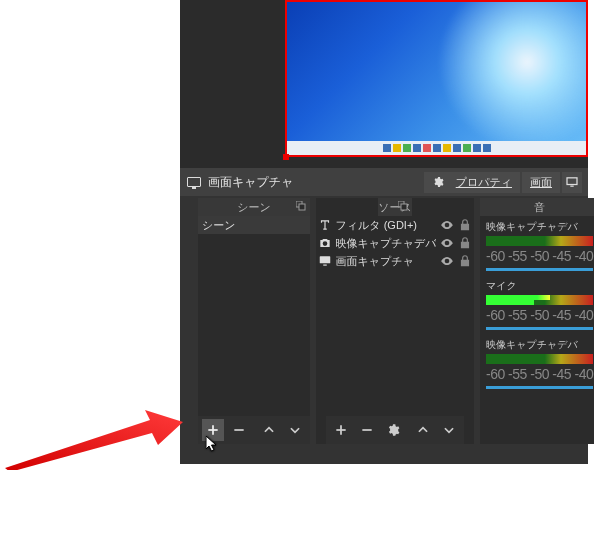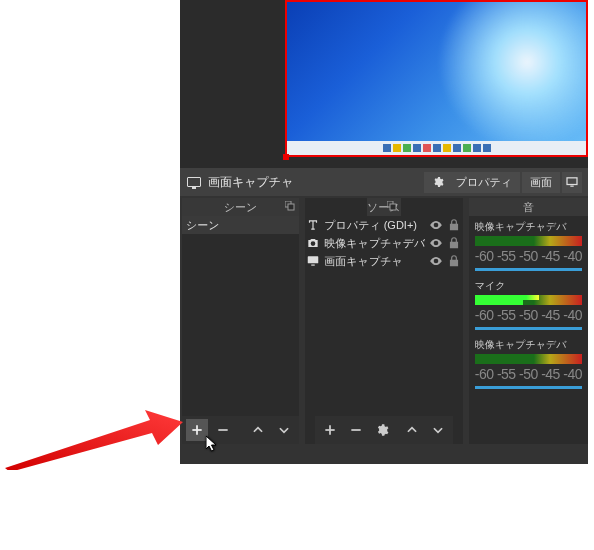--- a/index.html
+++ b/index.html
@@ -13,24 +13,24 @@
 .tb-ico.a { background: #e6b800; }
 .tb-ico.b { background: #4CAF50; }
 .tb-ico.c { background: #e05555; }
 .resize-handle { position: absolute; left: 103px; bottom: 8px; width: 6px; height: 6px; background: #e00; }
 .status-bar { position: absolute; left: 0; top: 168px; right: 0; height: 28px; background: #404040; display: flex; align-items: center; padding: 0 6px; gap: 6px; }
 .status-bar .icon { width: 16px; height: 12px; display: flex; align-items: center; justify-content: center; }
 .monitor-ico { width: 14px; height: 10px; border: 1px solid #ddd; border-radius: 1px; position: relative; }
 .monitor-ico::after { content: ""; position: absolute; bottom: -3px; left: 4px; width: 4px; height: 2px; background: #ddd; }
 .status-title { color: #e8e8e8; font-size: 12px; }
 .rbuttons { margin-left: auto; display: flex; gap: 2px; }
-.rbutton { background: #4a4a4a; padding: 3px 8px; display: flex; align-items: center; gap: 12px; color: #e0e0e0; cursor: pointer; font-size: 11px; }
+.rbutton { background: #4a4a4a; padding: 3px 8px; display: flex; align-items: center; gap: 12px; color: #e0e0e0; cursor: pointer; font-size: 11px; text-decoration: underline; }
 .gear-ico { width: 12px; height: 12px; }
 .filter-ico { width: 12px; height: 12px; }
-.panels { position: absolute; left: 0; top: 196px; right: 0; height: 248px; display: flex; gap: 6px; padding: 2px 0 0 2px; background: #333; }
+.panels { position: absolute; left: 0; top: 196px; right: 0; height: 248px; display: flex; gap: 6px; padding: 2px 0 0 18px; background: #333; }
 .panel { background: #2b2b2b; display: flex; flex-direction: column; position: relative; }
 .panel.scenes { width: 158px; }
 .panel.sources { width: 158px; align-items: center; }
 .panel.mixer { flex: 1; }
 .panel-head { height: 18px; background: #383838; display: flex; align-items: center; justify-content: center; color: #bbb; font-size: 11px; position: relative; }
 .panel-head .dock-ico { position: absolute; right: 4px; top: 3px; width: 10px; height: 10px; color: #999; cursor: pointer; }
 .panel-list { flex: 1; overflow: hidden; }
 .list-row { display: flex; align-items: center; height: 18px; padding: 0 4px; gap: 4px; color: #ddd; cursor: pointer; }
 .list-row.sel { background: #3a3a3a; }
 .row-ico { width: 14px; height: 14px; display: flex; align-items: center; justify-content: center; flex-shrink: 0; }
@@ -151,21 +151,21 @@
             <rect x="3" y="3" width="6" height="6" fill="#2b2b2b" stroke="#999"></rect>
           </svg>
       </div>
       <div class="panel-list">
         <div class="list-row">
           <span class="row-ico">
               <svg viewBox="0 0 24 24" fill="#ddd">
                 <path d="M5 4h14v4h-2V6h-4v12h2v2H9v-2h2V6H7v2H5z"></path>
               </svg>
             </span>
-          <span class="row-text">プロパティ (GDI+)</span>
+          <span class="row-text">フィルタ (GDI+)</span>
           <span class="row-ctrl"><svg viewBox="0 0 24 24" fill="#aaa">
                 <path d="M12 5C6 5 2 12 2 12s4 7 10 7 10-7 10-7-4-7-10-7zm0 11a4 4 0 110-8 4 4 0 010 8z"></path>
               </svg></span>
           <span class="row-ctrl"><svg viewBox="0 0 24 24" fill="#888">
                 <path d="M17 10V7a5 5 0 00-10 0v3H5v11h14V10h-2zm-8 0V7a3 3 0 016 0v3H9z"></path>
               </svg></span>
         </div>
         <div class="list-row">
           <span class="row-ico">
               <svg viewBox="0 0 24 24" fill="#ddd">

